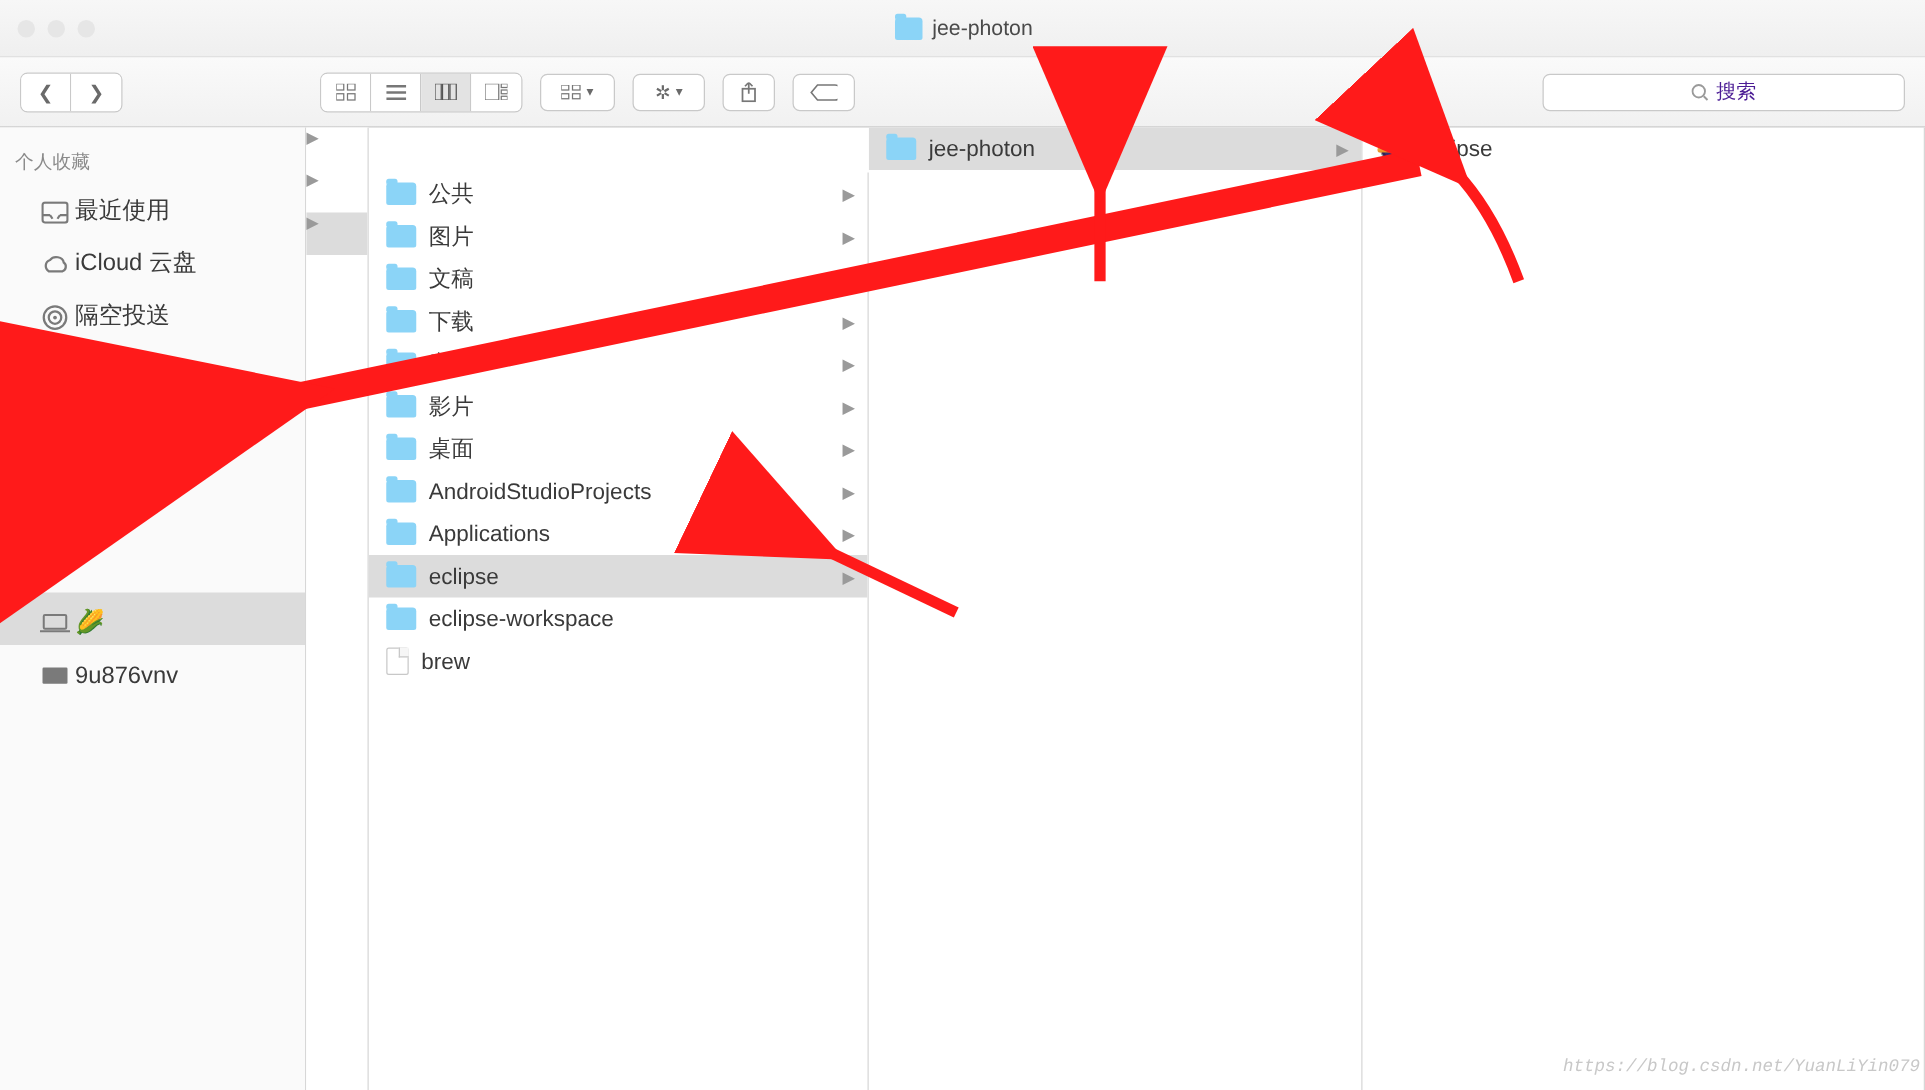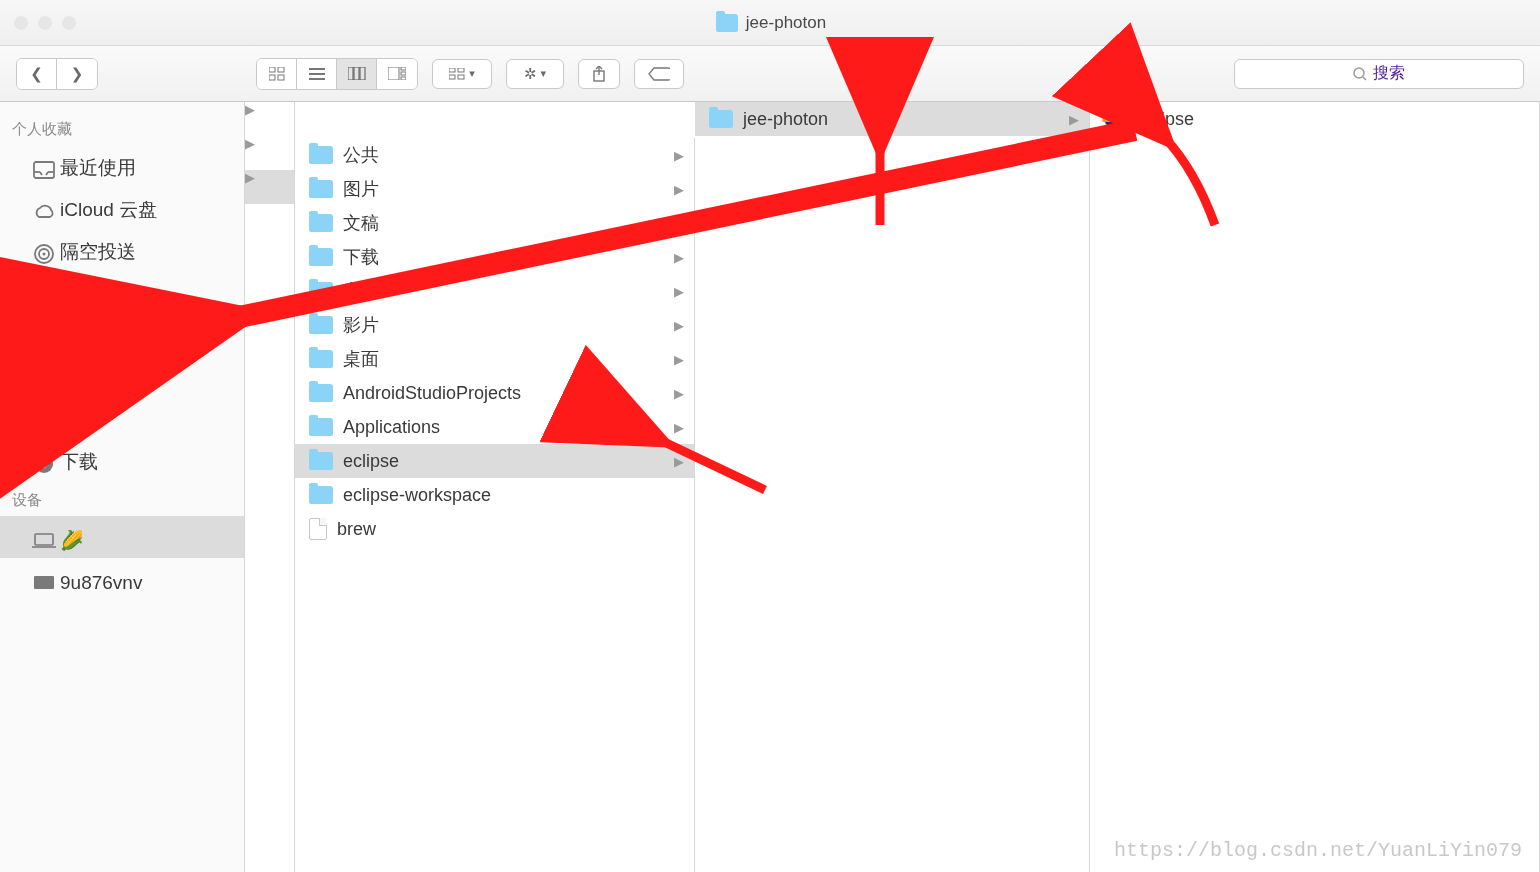--- a/index.html
+++ b/index.html
@@ -52,21 +52,21 @@
   .folder-icon::before { content:""; position:absolute; top:-3px; left:0; width:9px; height:4px; background:#8bd4f7; border-radius:2px 2px 0 0; }
   .file-icon { width:18px; height:22px; background:#fff; border:1px solid #c8c8c8; border-radius:2px; position:relative; flex-shrink:0; }
   .file-icon::after { content:""; position:absolute; right:-1px; top:-1px; width:7px; height:7px; background:#f6f6f6; border-left:1px solid #c8c8c8; border-bottom:1px solid #c8c8c8; }
 
   .eclipse-icon { width:22px; height:22px; border-radius:50%; background:radial-gradient(circle at 50% 45%, #3b2e70 55%, #2d245a 60%); position:relative; flex-shrink:0; border:1px solid #999;}
   .eclipse-icon::after { content:""; position:absolute; left:-3px; top:8px; width:28px; height:5px; background:linear-gradient(#f8c050,#e88a1e); border-radius:3px; transform:skewX(-6deg); }
 
   
   .overlay { position:absolute; left:0; top:0; width:1540px; height:872px; pointer-events:none; }
 
-  .watermark { position:absolute; right:18px; bottom:10px; color:#c8c8c8; font-size:20px; font-family: "Courier New", monospace; }
+  .watermark { position:absolute; right:4px; bottom:10px; color:#c8c8c8; font-size:14px; font-family: "Courier New", monospace; font-style: italic; }
 </style>
 </head>
 <body>
 
 <div class="titlebar">
   <div class="traffic">
     <div class="dot"></div>
     <div class="dot"></div>
     <div class="dot"></div>
   </div>
@@ -175,29 +175,20 @@
           <svg width="22" height="22">
             <circle cx="11" cy="11" r="9" fill="none" stroke="#7a7a7a" stroke-width="1.8"></circle>
             <circle cx="11" cy="11" r="5" fill="none" stroke="#7a7a7a" stroke-width="1.8"></circle>
             <circle cx="11" cy="11" r="1.5" fill="#7a7a7a"></circle>
           </svg>
         </div>
         <span>隔空投送</span>
       </div>
       <div class="sb-item">
         <div class="sb-icon">
-          <svg width="22" height="20">
-            <path d="M3 18 L11 2 L19 18" fill="none" stroke="#7a7a7a" stroke-width="1.8"></path>
-            <line x1="6" y1="12" x2="16" y2="12" stroke="#7a7a7a" stroke-width="1.8"></line>
-          </svg>
-        </div>
-        <span>应用程序</span>
-      </div>
-      <div class="sb-item">
-        <div class="sb-icon">
           <svg width="22" height="16">
             <rect x="1" y="1" width="20" height="13" rx="2" fill="none" stroke="#7a7a7a" stroke-width="1.8"></rect>
             <line x1="1" y1="10" x2="21" y2="10" stroke="#7a7a7a" stroke-width="1.8"></line>
           </svg>
         </div>
         <span>桌面</span>
       </div>
       <div class="sb-item">
         <div class="sb-icon">
           <svg width="18" height="20">

